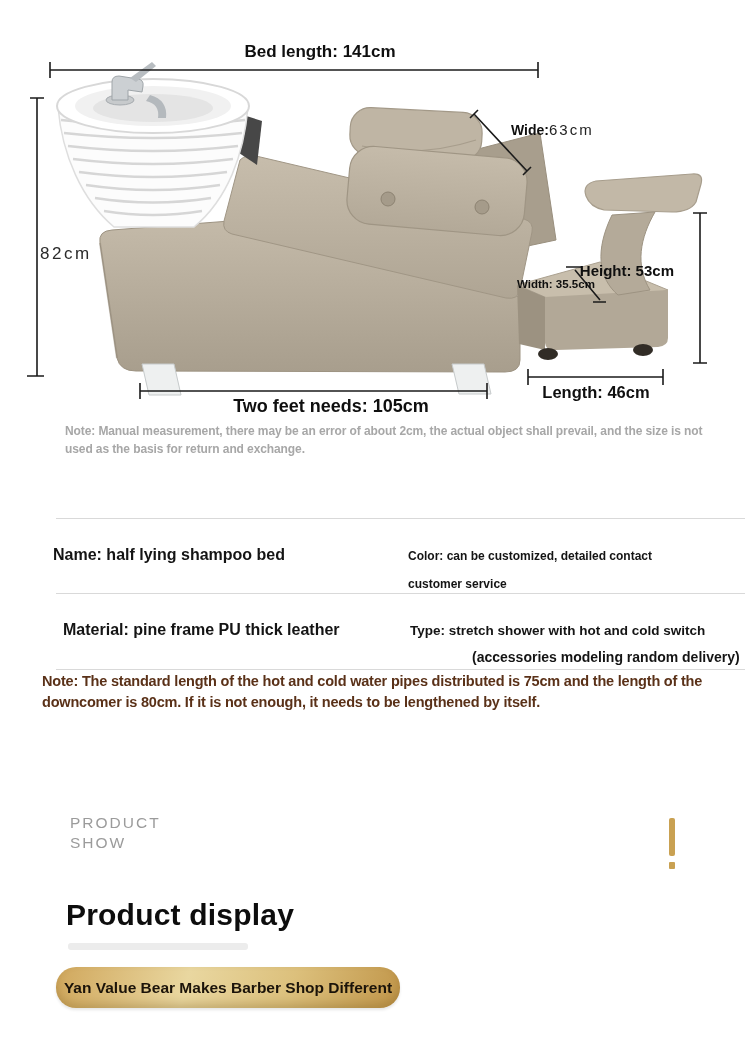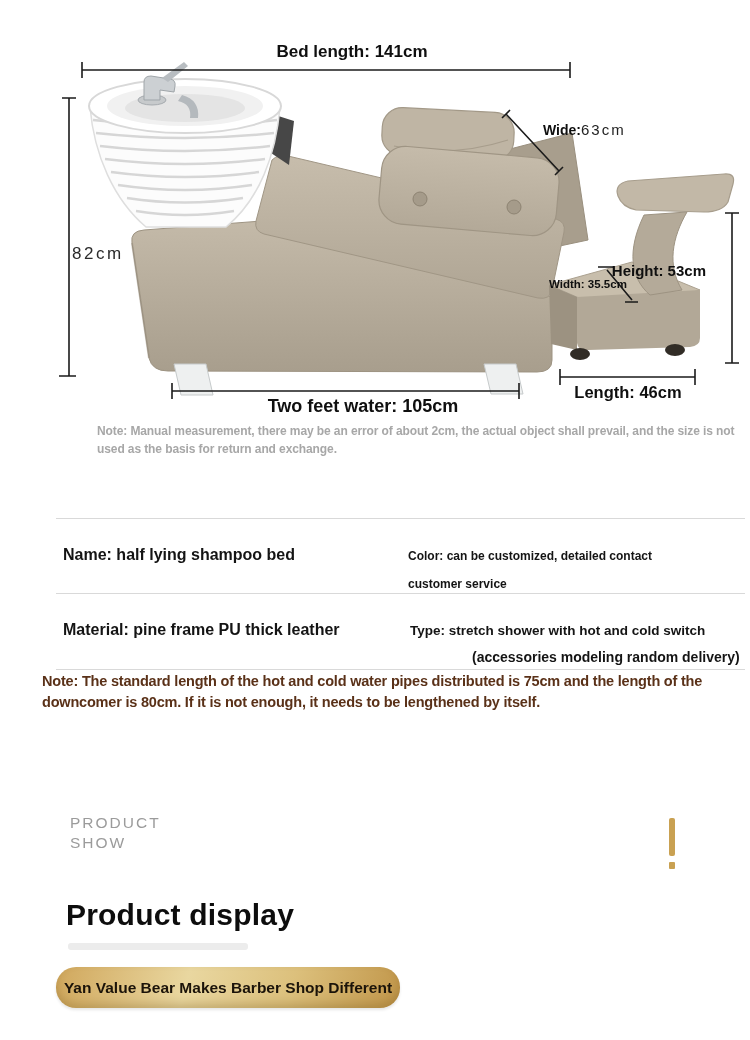--- a/index.html
+++ b/index.html
@@ -14,21 +14,21 @@
   .wide .val{font-weight:400;letter-spacing:2px;font-size:15px;color:#222;}
   .h53{right:1px;top:262px;font-size:15px;}
   .w355{left:517px;top:278px;font-size:11.5px;}
   .l46{left:528px;top:383px;width:136px;text-align:center;font-size:16.5px;}
   .feet105{left:160px;top:396px;width:342px;text-align:center;font-size:18px;}
   .note-gray{left:65px;top:423px;width:640px;font-size:12px;font-weight:700;
              color:#a7a7a7;line-height:17.5px;letter-spacing:-0.1px;}
   
   .divider{left:56px;width:689px;height:1px;background:#d9d9d9;}
   .spec{font-weight:700;color:#141414;}
-  .spec-name{left:63px;top:546px;font-size:16px;}
+  .spec-name{left:53px;top:546px;font-size:16px;}
   .spec-color{left:408px;top:542px;width:300px;font-size:12px;line-height:28px;}
   .spec-material{left:63px;top:621px;font-size:16px;}
   .spec-type{left:410px;top:623px;font-size:13.5px;}
   .spec-type-note{left:472px;top:649px;font-size:14px;text-align:center;}
   .note-brown{left:42px;top:671px;width:712px;font-size:14.5px;font-weight:700;
               color:#5a3118;line-height:20.5px;letter-spacing:-0.2px;}
   
   .eyebrow{left:70px;top:813px;font-size:15.5px;color:#9b9b9b;letter-spacing:2px;line-height:20px;}
   .gold-bar{left:669px;top:818px;width:6px;height:38px;background:#c9a152;border-radius:2px;}
   .gold-dot{left:669px;top:862px;width:6px;height:7px;background:#c9a152;border-radius:1px;}
@@ -37,21 +37,21 @@
   .banner{left:56px;top:967px;width:344px;height:41px;border-radius:20px;
           background:linear-gradient(105deg,#d0a75c 0%,#e9d7a0 38%,#dcc07c 68%,#c1964a 100%);
           box-shadow:inset 0 -5px 9px rgba(120,85,25,.28), 0 2px 3px rgba(0,0,0,.10);
           text-align:center;line-height:41px;font-size:15.5px;font-weight:700;color:#1b1309;}
 </style>
 </head>
 <body>
 
 <div class="stage">
 
-  <div class="abs" style="left:0;top:0;width:675px;height:470px;margin-left:32px;">
+  <div class="abs" style="left:0;top:0;width:675px;height:470px;">
 
     <svg class="abs" style="left:0;top:0;" width="750" height="470" viewBox="0 0 750 470">
       <defs>
         <linearGradient id="g1" x1="0" y1="0" x2="0" y2="1">
           <stop offset="0" stop-color="#c4baa9"></stop>
             <stop offset="1" stop-color="#a89e8d"></stop>
         </linearGradient>
         <linearGradient id="g2" x1="0" y1="0" x2="0" y2="1">
           <stop offset="0" stop-color="#c7bdac"></stop>
             <stop offset="1" stop-color="#afa594"></stop>
@@ -150,21 +150,21 @@
         <path d="M140,391 H487 M140,383 V399 M487,383 V399"></path>
       </g>
     </svg>
 
     <div class="abs dim bed-length">Bed length: 141cm</div>
     <div class="abs h82">82cm</div>
     <div class="abs dim wide"><span>Wide:</span><span class="val">63cm</span></div>
     <div class="abs dim h53">Height: 53cm</div>
     <div class="abs dim w355">Width: 35.5cm</div>
     <div class="abs dim l46">Length: 46cm</div>
-    <div class="abs dim feet105">Two feet water: 105cm</div>
+    <div class="abs dim feet105">Two feet needs: 105cm</div>
     <div class="abs note-gray">Note: Manual measurement, there may be an error of about 2cm, the actual object shall prevail, and the size is not used as the basis for return and exchange.</div>
   </div>
 
   <div>
     <div class="abs divider" style="top:518px;"></div>
     <div class="abs spec spec-name">Name: half lying shampoo bed</div>
     <div class="abs spec spec-color">Color: can be customized, detailed contact customer service</div>
     <div class="abs divider" style="top:593px;"></div>
     <div class="abs spec spec-material">Material: pine frame PU thick leather</div>
     <div class="abs spec spec-type">Type: stretch shower with hot and cold switch</div>

